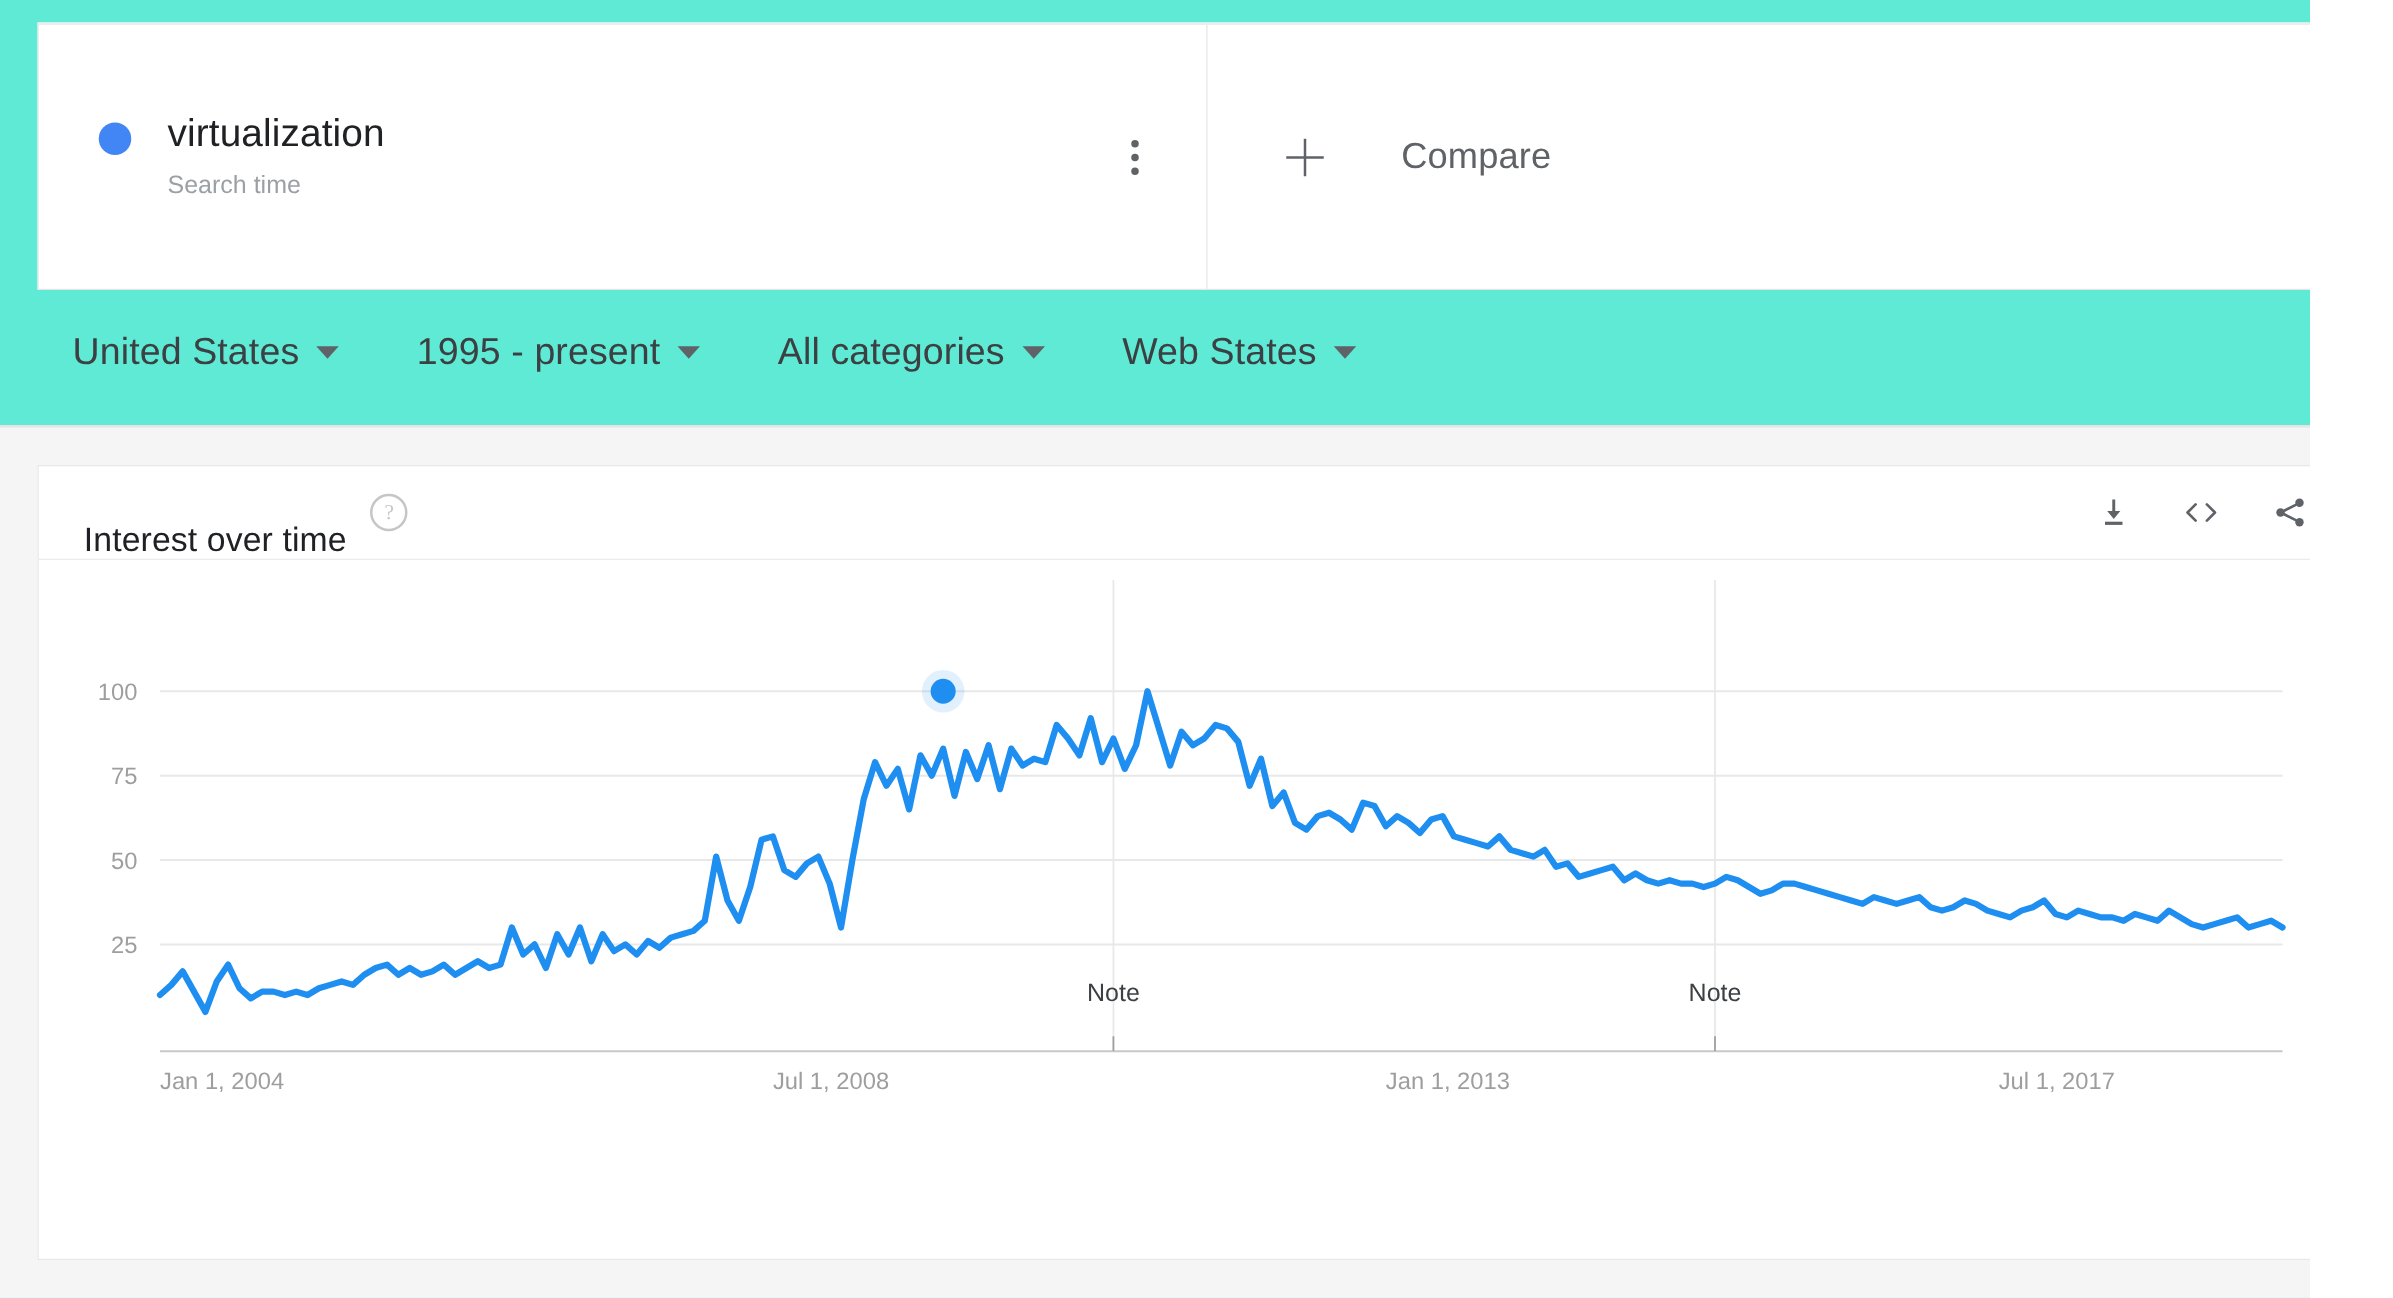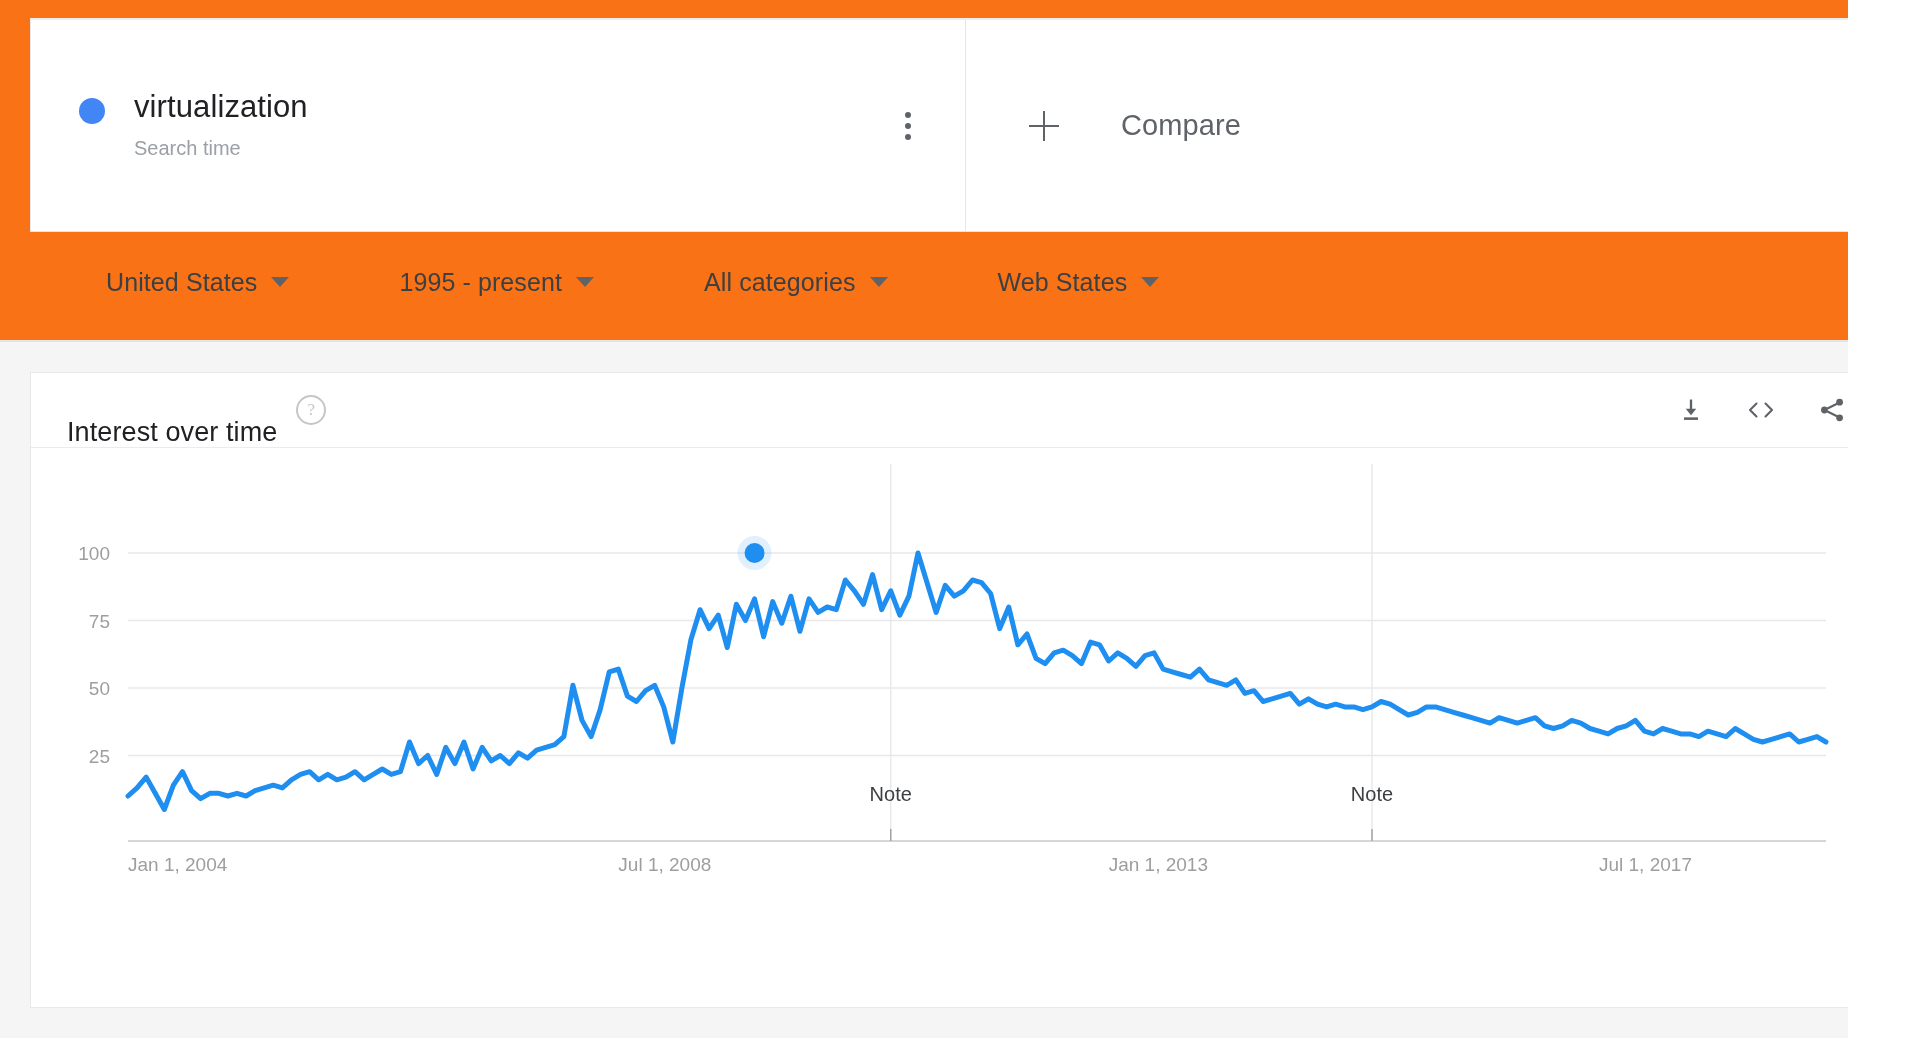--- a/index.html
+++ b/index.html
@@ -5,21 +5,21 @@
   html, body {
     margin: 0; padding: 0;
     background: #ffffff;
     font-family: "Liberation Sans", sans-serif;
     -webkit-font-smoothing: antialiased;
   }
   #app {
     position: relative;
     width: 1848px;
     height: 1038px;
-    background: #f97316;
+    background: #5eead4;
     overflow: hidden;
   }
 
   
   .term-row {
     position: absolute;
     left: 30px; top: 18px;
     width: 1866px; height: 214px;
     border: 1px solid #e6e6e6;
     border-top: 2px solid #ededed;
@@ -114,24 +114,23 @@
   }
   .filter {
     display: flex;
     align-items: center;
     margin-right: 62px;
     cursor: pointer;
     white-space: nowrap;
   }
   .filter:first-child { margin-left: 28px; }
   .filter-label {
-    font-size: 25px;
+    font-size: 30px;
     color: #3c4043;
     letter-spacing: .1px;
-    margin-left: 48px;
   }
   .caret {
     width: 0; height: 0;
     margin-left: 14px;
     border-left: 9px solid transparent;
     border-right: 9px solid transparent;
     border-top: 10px solid #5f6368;
   }
 
   

